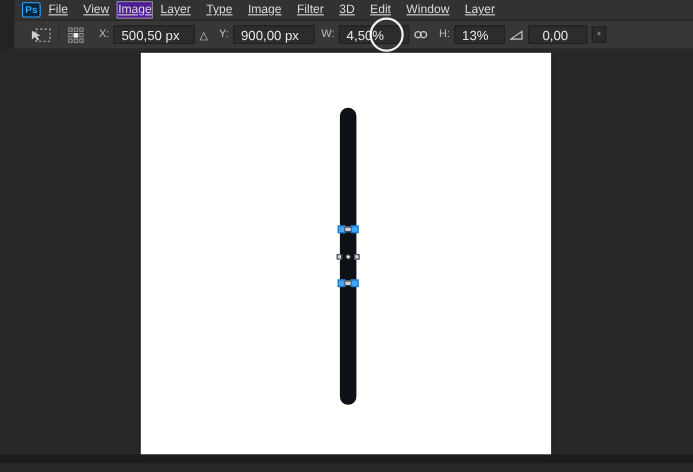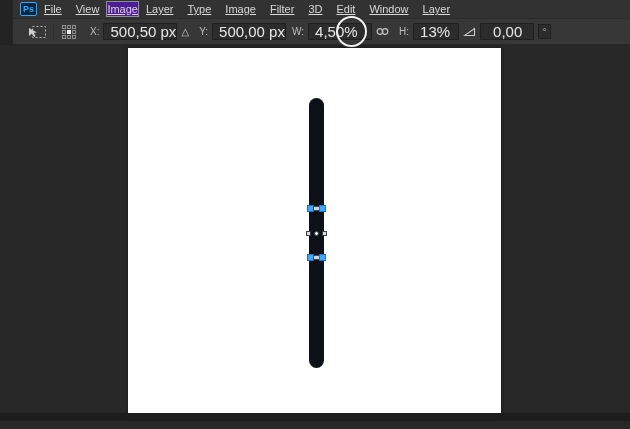--- a/index.html
+++ b/index.html
@@ -26,21 +26,21 @@
                  font-size:10px; color:#c9c9c9; z-index:2; }
   .tool-icon { margin-left:27px; width:20px; height:14px; }
   .ob-sep { width:1px; height:16px; background:#2c2c2c; margin:0 6px; }
   .ref-grid { display:grid; grid-template-columns:repeat(3,4px);
               grid-template-rows:repeat(3,4px); gap:1px; margin:0 8px 0 2px; }
   .ref-cell { width:4px; height:4px; border:1px solid #8f8f8f; background:transparent; }
   .ref-cell.center { background:#ededed; border-color:#ededed; }
   .ob-label { margin:0 4px 0 6px; color:#bdbdbd; }
   .field { height:17px; background:#2c2c2c; border:1px solid #1f1f1f;
            border-radius:1px; display:flex; align-items:center; padding-left:6px;
-           color:#e6e6e6; font-size:15px; }
+           color:#e6e6e6; font-size:12px; }
   .field-x, .field-y { width:74px; }
   .field-w { width:64px; }
   .field-h { width:46px; }
   .field-a { width:54px;padding-left:12px; }
   .glyph-icon { margin:0 4px; color:#c9c9c9; font-size:10px; }
   .degree-box { width:13px; height:15px; background:#2c2c2c; border:1px solid #1f1f1f;
                 margin-left:4px; display:flex; align-items:center; justify-content:center;
                 color:#c9c9c9; font-size:9px; }
 
   
@@ -117,21 +117,21 @@
         <div class="ref-cell"></div>
         <div class="ref-cell"></div>
     </div>
 
     <span class="ob-label">X:</span>
     <div class="field field-x">500,50 px</div>
 
     <span class="glyph-icon">△</span>
 
     <span class="ob-label">Y:</span>
-    <div class="field field-y">500,00 px</div>
+    <div class="field field-y">900,00 px</div>
 
     <span class="ob-label">W:</span>
     <div class="field field-w">4,50%</div>
 
     <svg class="glyph-icon" width="13" height="9" viewBox="0 0 13 9">
       <circle cx="4" cy="4.5" r="2.8" fill="none" stroke="#c9c9c9" stroke-width="1.2"></circle>
       <circle cx="9" cy="4.5" r="2.8" fill="none" stroke="#c9c9c9" stroke-width="1.2"></circle>
     </svg>
 
     <span class="ob-label">H:</span>

